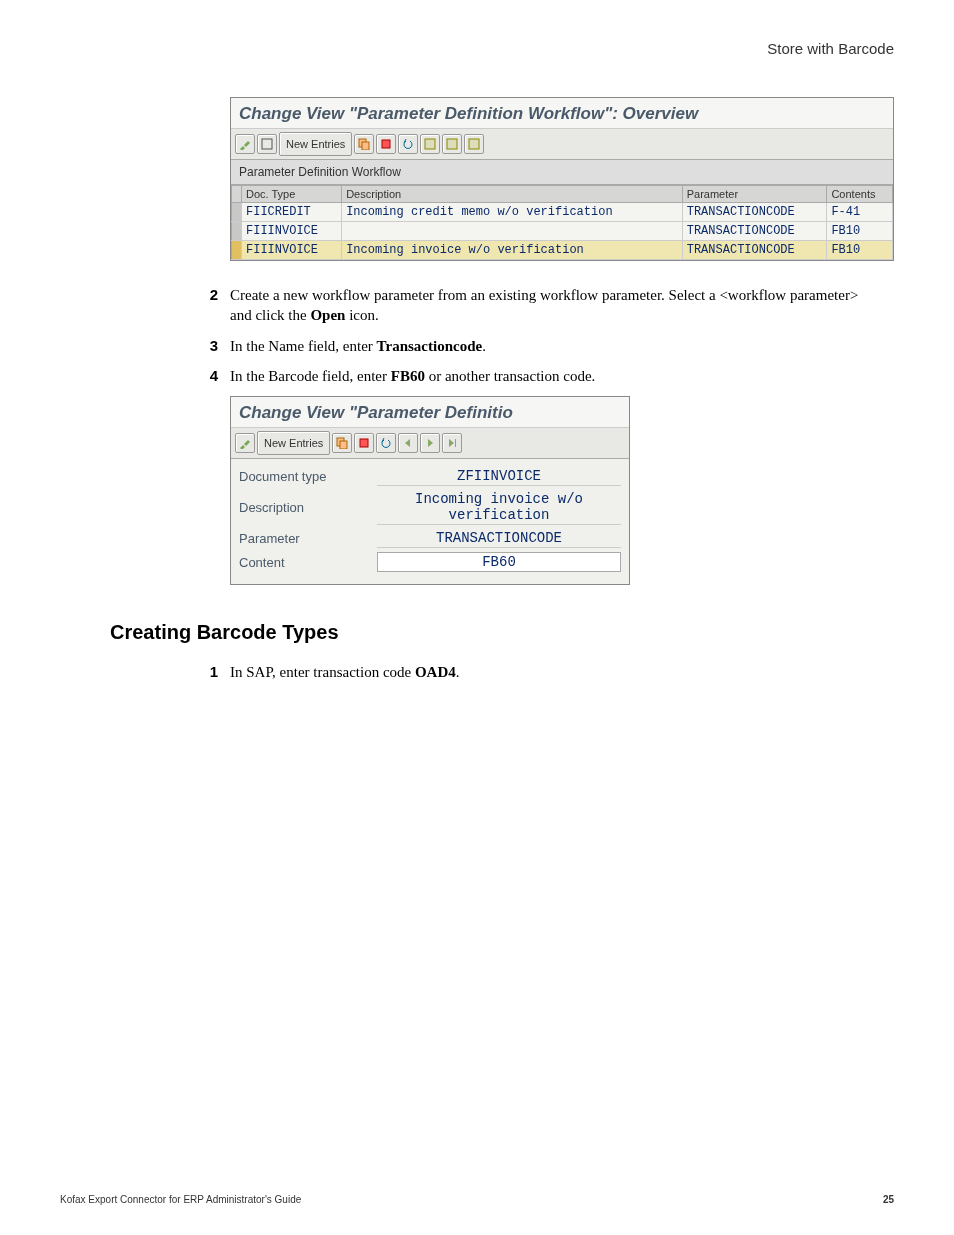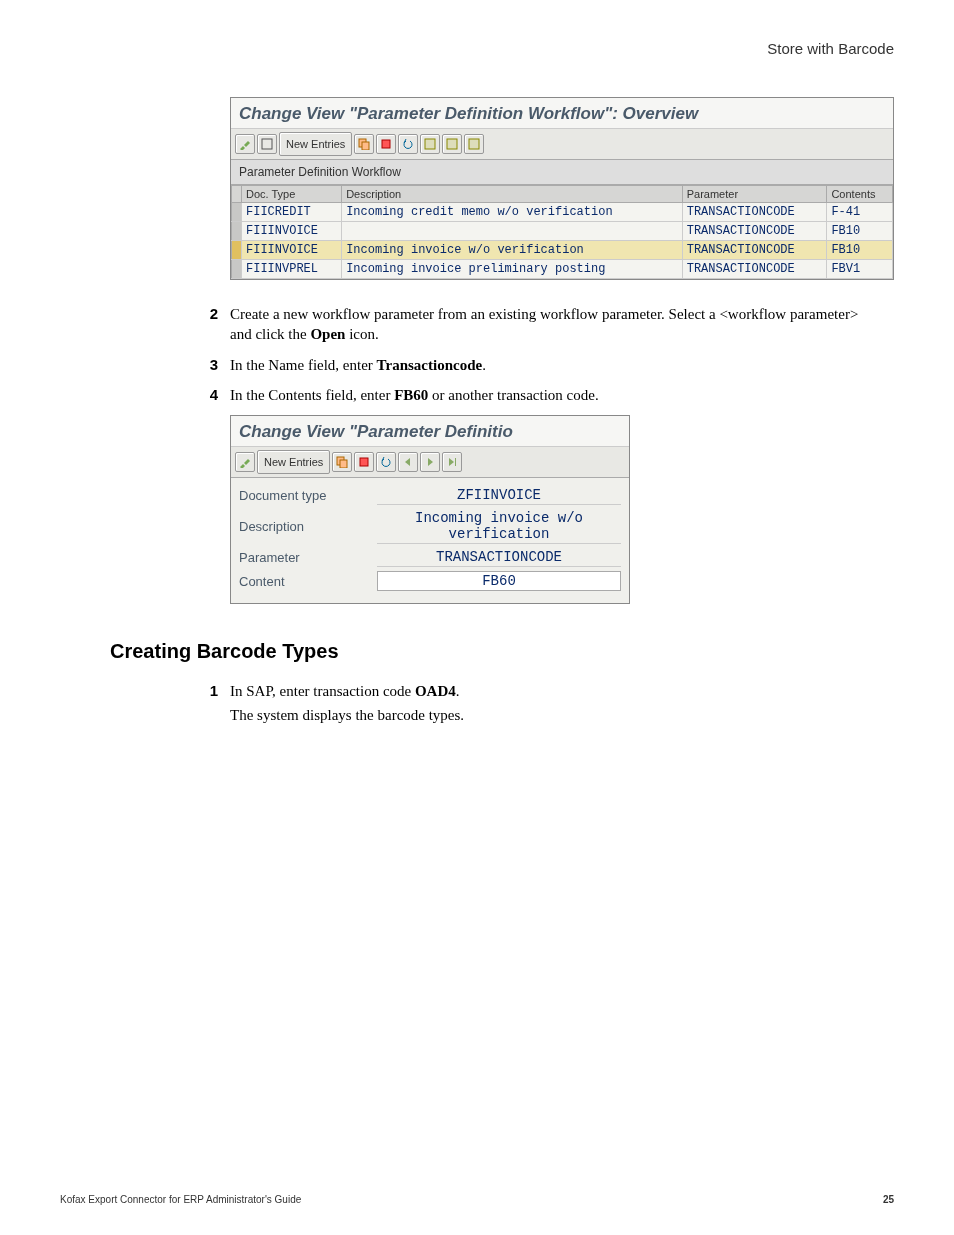--- a/index.html
+++ b/index.html
@@ -260,43 +260,36 @@
             <td>TRANSACTIONCODE</td>
             <td>FB10</td>
           </tr>
           <tr class="selected">
             <td class="rowhandle"></td>
             <td>FIIINVOICE</td>
             <td>Incoming invoice w/o verification</td>
             <td>TRANSACTIONCODE</td>
             <td>FB10</td>
           </tr>
-          <tr>
-            <td class="rowhandle"></td>
-            <td>FIIINVPREL</td>
-            <td>Incoming invoice preliminary posting</td>
-            <td>TRANSACTIONCODE</td>
-            <td>FBV1</td>
-          </tr>
         </tbody>
     </table>
   </div>
 
   <div class="steps" id="steps-a">
       <div class="step">
         <div class="step-num">2</div>
         <div class="step-body"><span>Create a new workflow parameter from an existing workflow parameter. Select a &lt;workflow parameter&gt; and click the </span><b>Open</b><span> icon.</span></div>
       </div>
       <div class="step">
         <div class="step-num">3</div>
         <div class="step-body"><span>In the Name field, enter  </span><b>Transactioncode</b><span>.</span></div>
       </div>
       <div class="step">
         <div class="step-num">4</div>
-        <div class="step-body"><span>In the Contents field, enter  </span><b>FB60</b><span> or another transaction code.</span></div>
+        <div class="step-body"><span>In the Barcode field, enter  </span><b>FB60</b><span> or another transaction code.</span></div>
       </div>
     </div>
 
   <div class="sap-window2">
     <div class="sap-title">Change View "Parameter Definitio</div>
     <div class="sap-toolbar">
       <span class="tb-btn">
           <svg width="12" height="12">
             <path d="M1 11 L4 8 L6 10 L3 13 Z M5 7 L9 3 L11 5 L7 9 Z" fill="#7a5"></path>
           </svg>
@@ -353,21 +346,21 @@
           <div class="val input">FB60</div>
         </div>
       </div>
   </div>
 
   <h2 class="section">Creating Barcode Types</h2>
 
   <div class="steps" id="steps-b">
       <div class="step">
         <div class="step-num">1</div>
-        <div class="step-body"><span>In SAP, enter transaction code </span><b>OAD4</b><span>.</span><div class="sub">The system displays the barcode types.</div></div>
+        <div class="step-body"><span>In SAP, enter transaction code </span><b>OAD4</b><span>.</span></div>
       </div>
     </div>
 
   <div class="footer">
     <span>Kofax Export Connector for ERP Administrator's Guide</span>
     <span class="pg">25</span>
   </div>
 </div>
 
 </body></html>

